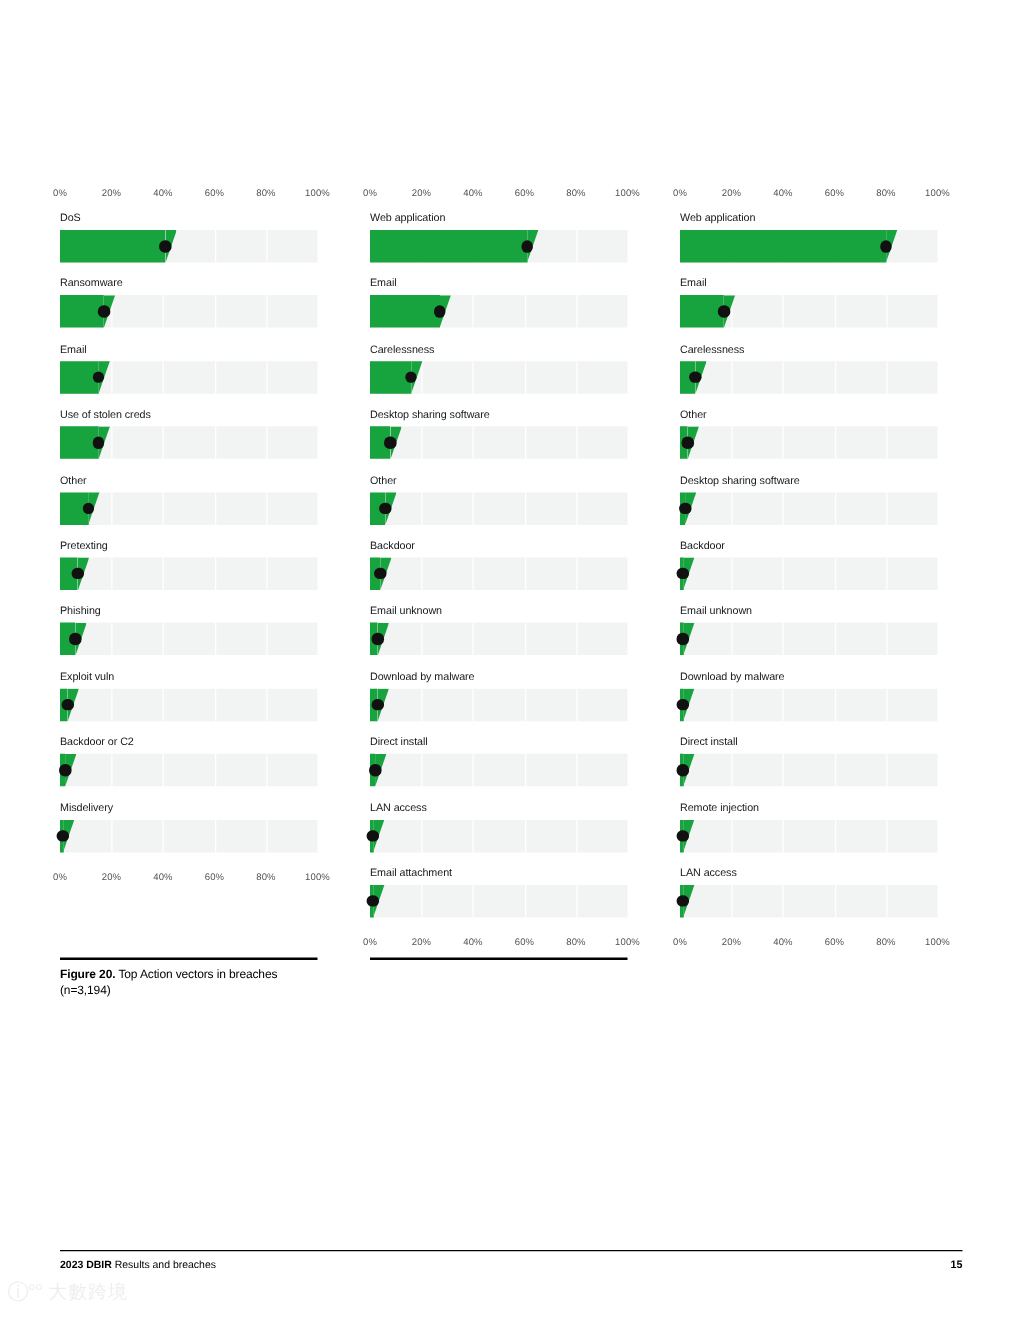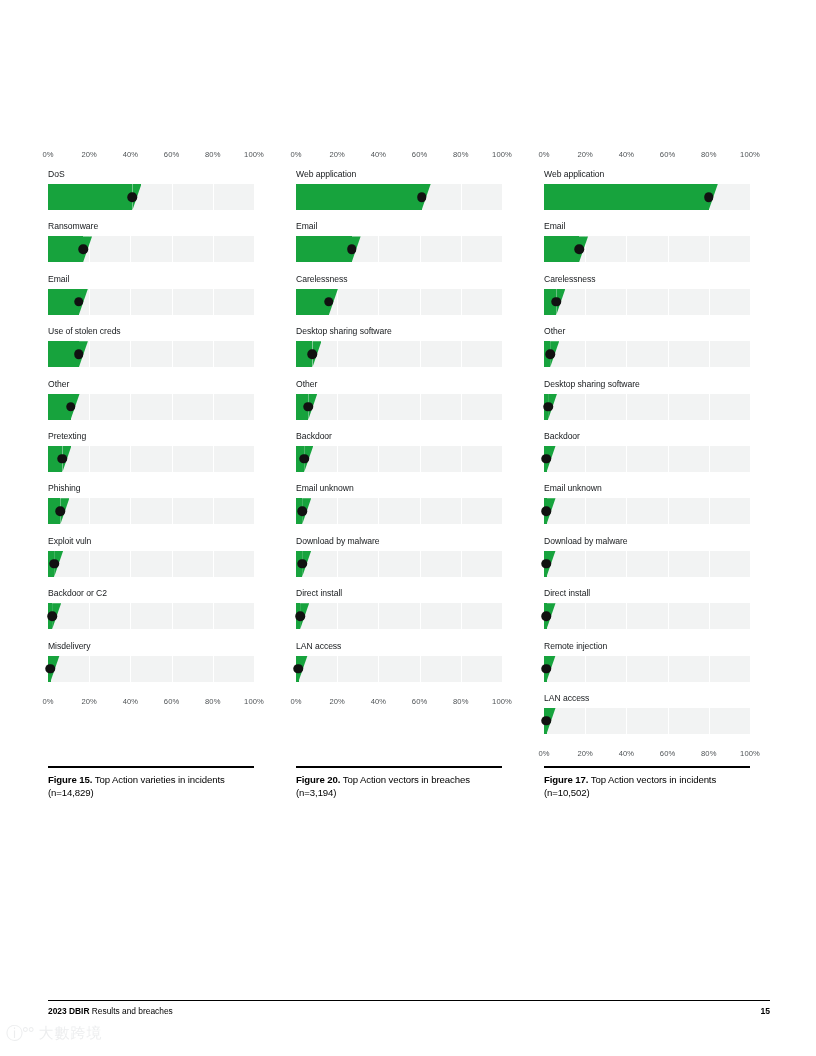--- a/index.html
+++ b/index.html
@@ -449,20 +449,32 @@
             <div class="track">
               <div class="gline" style="left: 41.2px;"></div>
               <div class="gline" style="left: 82.4px;"></div>
               <div class="gline" style="left: 123.6px;"></div>
               <div class="gline" style="left: 164.8px;"></div>
               <div class="bar" style="width: 2.5px;"></div>
               <div class="bar-notch" style="left: 2.5px;"></div>
               <div class="dot" style="left: 2.06px;"></div>
             </div>
           </div>
+          <div class="row">
+            <div class="row-label">Email attachment</div>
+            <div class="track">
+              <div class="gline" style="left: 41.2px;"></div>
+              <div class="gline" style="left: 82.4px;"></div>
+              <div class="gline" style="left: 123.6px;"></div>
+              <div class="gline" style="left: 164.8px;"></div>
+              <div class="bar" style="width: 2.5px;"></div>
+              <div class="bar-notch" style="left: 2.5px;"></div>
+              <div class="dot" style="left: 2.06px;"></div>
+            </div>
+          </div>
         </div>
         <div class="axis bottom">
           <span class="tick" style="left: 0px;">0%</span>
           <span class="tick" style="left: 41.2px;">20%</span>
           <span class="tick" style="left: 82.4px;">40%</span>
           <span class="tick" style="left: 123.6px;">60%</span>
           <span class="tick" style="left: 164.8px;">80%</span>
           <span class="tick" style="left: 206px;">100%</span>
         </div>
       </div>
@@ -616,29 +628,24 @@
           <span class="tick" style="left: 123.6px;">60%</span>
           <span class="tick" style="left: 164.8px;">80%</span>
           <span class="tick" style="left: 206px;">100%</span>
         </div>
       </div>
     </div>
 
   <div class="captions">
       <div class="caption">
         <div class="rule"></div>
-        <div class="ctext"><b>Figure 15.</b><span> Top Action varieties in incidents (n=14,829)</span></div>
-      </div>
-      <div class="caption">
-        <div class="rule"></div>
         <div class="ctext"><b>Figure 20.</b><span> Top Action vectors in breaches (n=3,194)</span></div>
       </div>
       <div class="caption">
         <div class="rule"></div>
-        <div class="ctext"><b>Figure 17.</b><span> Top Action vectors in incidents (n=10,502)</span></div>
       </div>
     </div>
 
   <div class="footer-rule"></div>
   <div class="footer">
     <div class="left">
       <b>2023 DBIR</b><span> Results and breaches</span>
     </div>
     <div class="right">15</div>
   </div>

